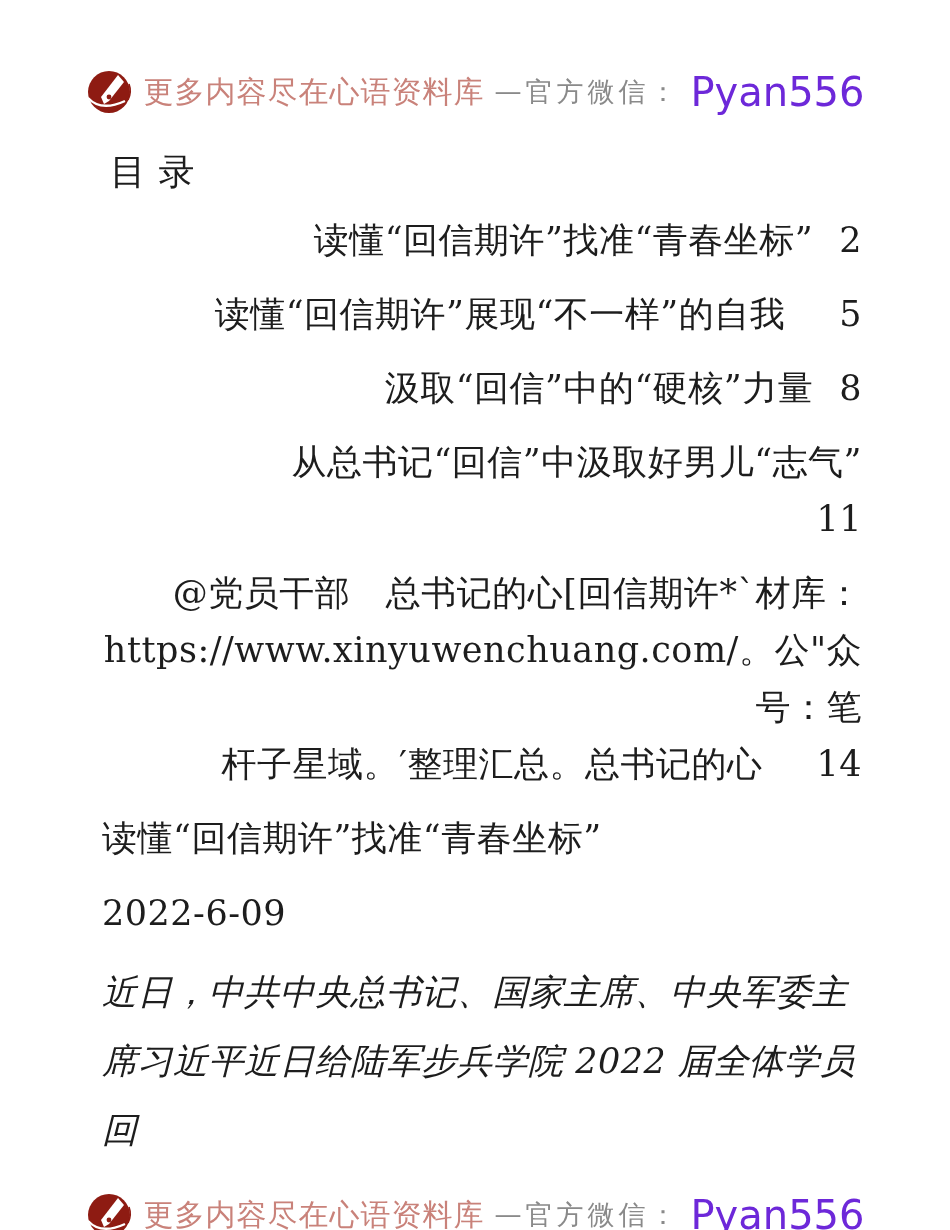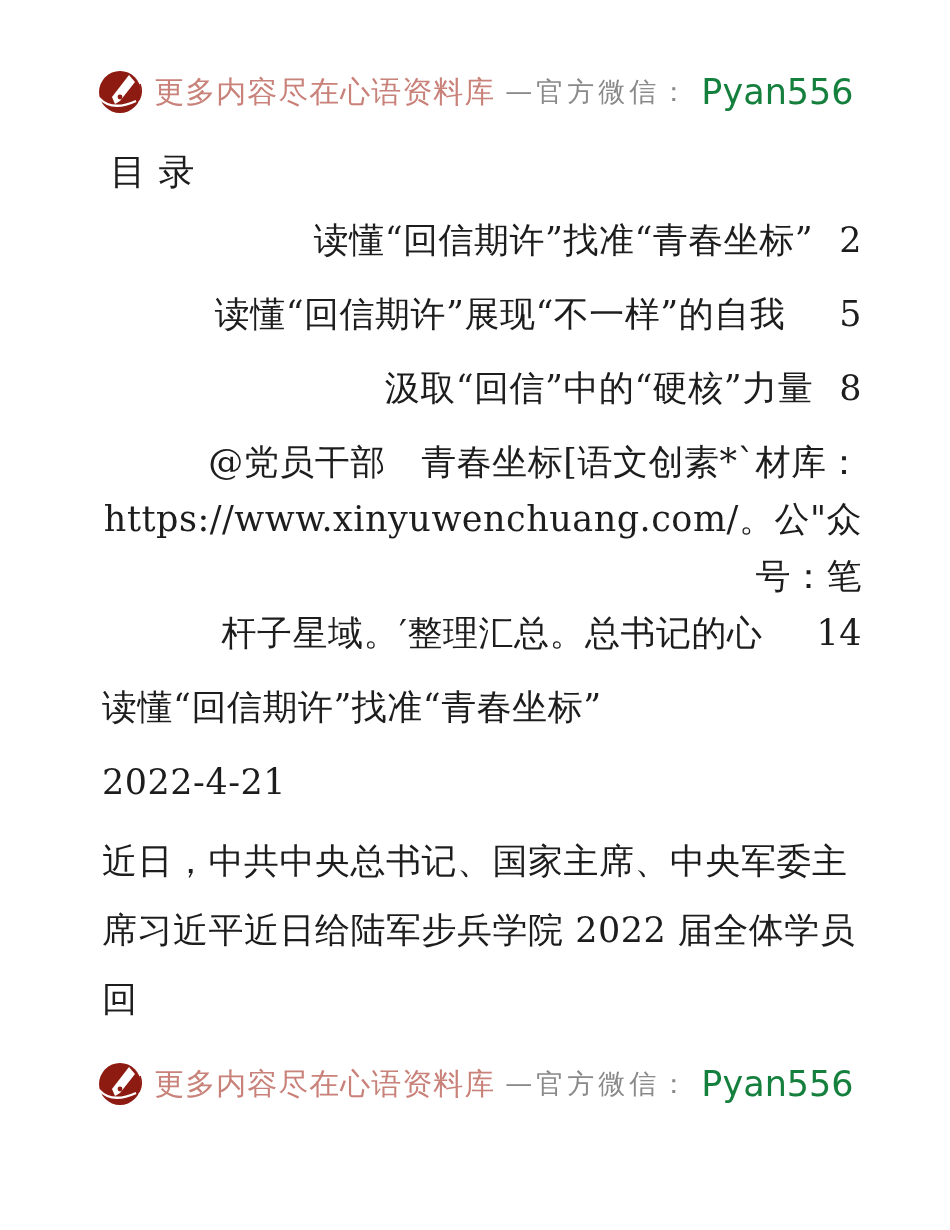--- a/index.html
+++ b/index.html
@@ -29,22 +29,22 @@
     color: #c9827a;
     letter-spacing: 1px;
   }
   .brand-div {
     font-size: 27px;
     color: #8a8a8a;
     letter-spacing: 4px;
     text-align: center;
   }
   .brand-id {
-    font-size: 35px;
-    color: #15803d;
+    font-size: 40px;
+    color: #6d28d9;
     font-family: "DejaVu Sans", "Liberation Sans", sans-serif;
   }
   
   .content {
     padding-left: 90px;
     padding-right: 88px;
     font-size: 35px;
     letter-spacing: 0.5px;
   }
   .toc-title {
@@ -55,21 +55,21 @@
     font-size: 36px;
   }
   .toc-entry { margin-bottom: 17px; }
   .t-line { line-height: 57px; text-align: right; }
   .ind { padding-left: 65px; }
   .t-page { margin-left: 26px; }
   .t-page.wide { margin-left: 54px; }
   .art-heading { padding-left: 12px; line-height: 57px; margin-bottom: 18px; }
   .art-byline  { padding-left: 12px; line-height: 57px; margin-bottom: 18px; }
   .art-date    { padding-left: 12px; line-height: 57px; margin-bottom: 16px; }
-  .para-line   { padding-left: 12px; line-height: 69px; }
+  .para-line   { padding-left: 12px; line-height: 69px; font-style: italic; }
 </style>
 </head>
 <body>
 
 <div class="page">
 
   <div class="brandbar top">
     <svg class="logo" viewBox="0 0 48 48" aria-hidden="true">
       <circle cx="24" cy="24" r="21" fill="#8e1b12"></circle>
       <path d="M33 7 L39 14 L24 33 L19 36 L16 29 Z" fill="#ffffff"></path>
@@ -97,31 +97,35 @@
         <span>读懂“回信期许”展现“不一样”的自我</span><span class="t-page wide">5</span>
       </div>
     </div>
 
     <div class="toc-entry">
       <div class="t-line ind">
         <span>汲取“回信”中的“硬核”力量</span><span class="t-page">8</span>
       </div>
     </div>
 
+    <div class="toc-entry">
+      <div class="t-line ind">从总书记“回信”中汲取好男儿“志气”</div>
+      <div class="t-line ind">11</div>
+    </div>
 
     <div class="toc-entry">
-      <div class="t-line ind">@党员干部　青春坐标[语文创素*`材库：</div>
+      <div class="t-line ind">@党员干部　总书记的心[回信期许*`材库：</div>
       <div class="t-line">https://www.xinyuwenchuang.com/。公"众号：笔</div>
       <div class="t-line">
         <span>杆子星域。′整理汇总。总书记的心</span><span class="t-page wide">14</span>
       </div>
     </div>
 
     <div class="art-heading">读懂“回信期许”找准“青春坐标”</div>
-    <div class="art-date">2022-4-21</div>
+    <div class="art-date">2022-6-09</div>
     <div class="para-line">近日，中共中央总书记、国家主席、中央军委主</div>
     <div class="para-line">席习近平近日给陆军步兵学院 2022 届全体学员回</div>
 
   </div>
 
   <div class="brandbar bottom">
     <svg class="logo" viewBox="0 0 48 48" aria-hidden="true">
       <circle cx="24" cy="24" r="21" fill="#8e1b12"></circle>
       <path d="M33 7 L39 14 L24 33 L19 36 L16 29 Z" fill="#ffffff"></path>
       <circle cx="24" cy="29" r="2.4" fill="#8e1b12"></circle>

